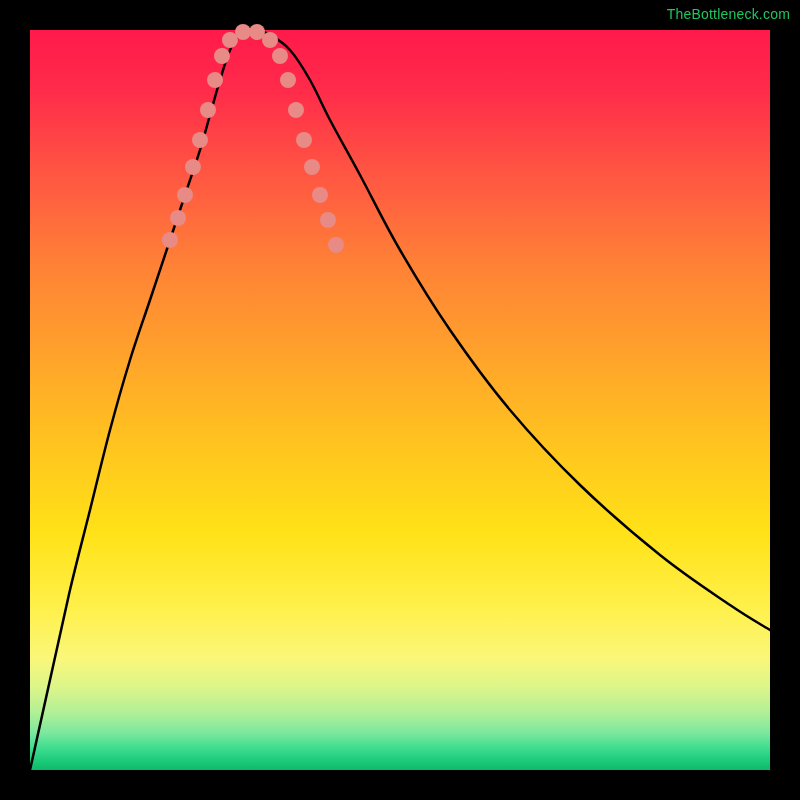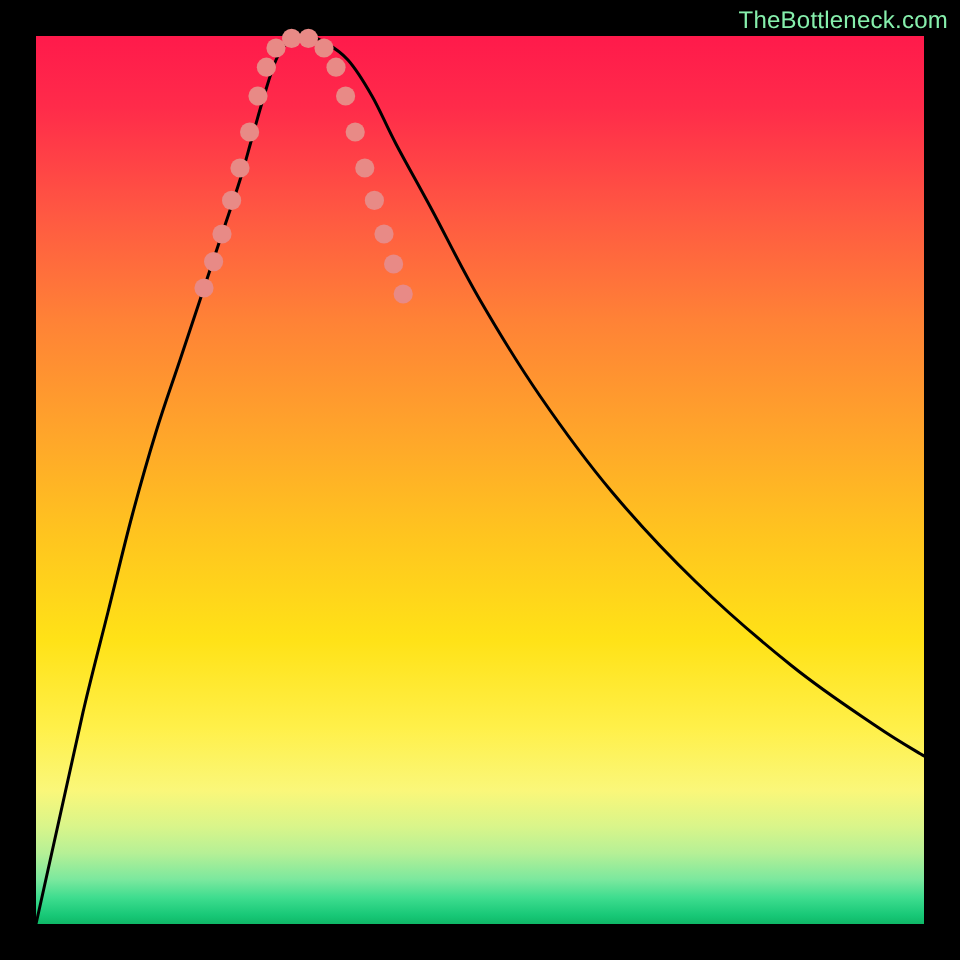--- a/index.html
+++ b/index.html
@@ -46,22 +46,22 @@
     left: 0;
     top: 0;
     width: 740px;
     height: 740px;
     overflow: visible;
   }
   .watermark {
     position: absolute;
     top: 6px;
     right: 10px;
-    color: #86efac;
-    font-size: 20px;
+    color: #22c55e;
+    font-size: 14px;
     font-weight: 500;
     letter-spacing: 0.2px;
     user-select: none;
   }
 </style>
 </head>
 <body>
 
 <div class="frame">
   <div class="watermark">TheBottleneck.com</div>

